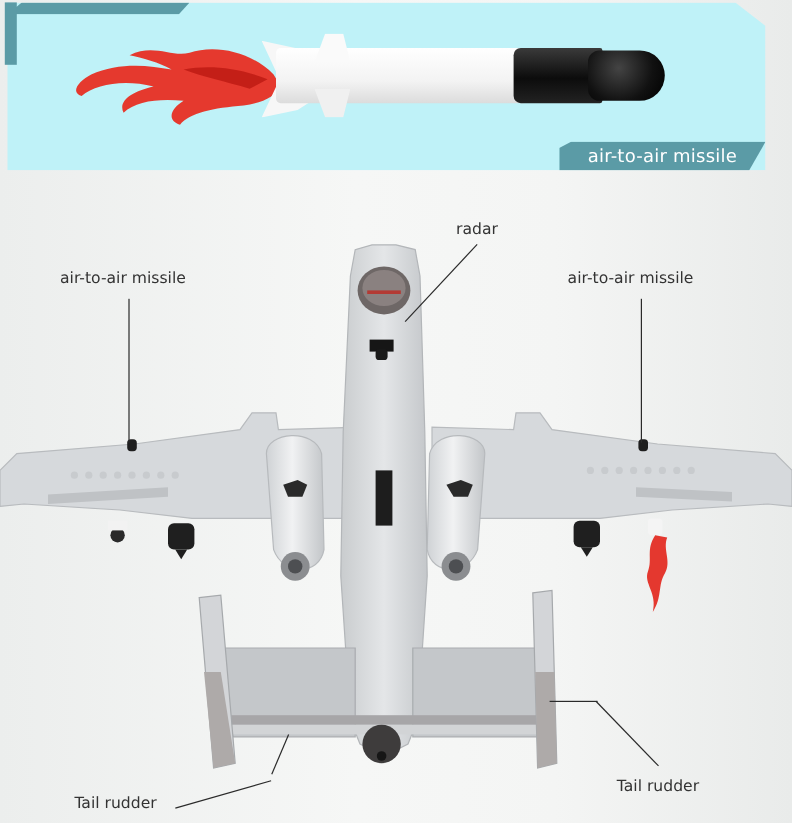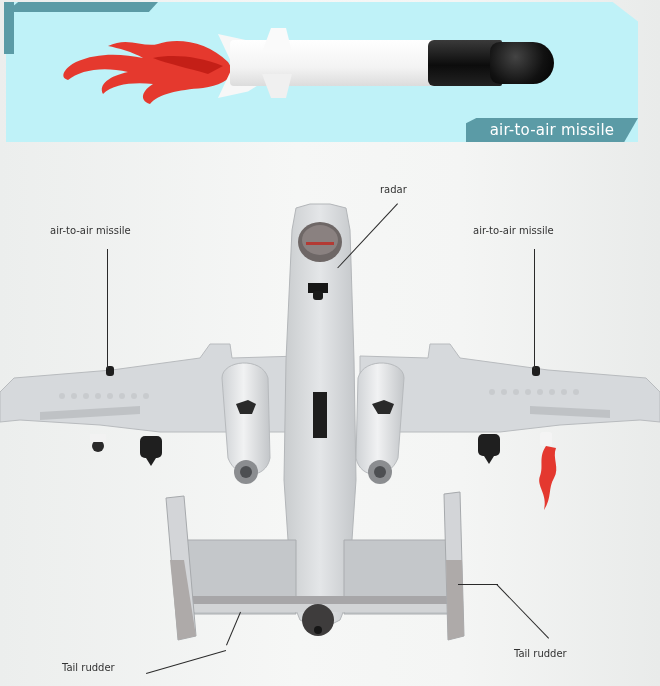--- a/index.html
+++ b/index.html
@@ -32,21 +32,21 @@
   }
   
   .missile-body { left: 230px; top: 40px; width: 210px; height: 46px; background: linear-gradient(#ffffff, #f3f3f3 60%, #dcdcdc); border-radius: 4px; }
   .missile-black { left: 428px; top: 40px; width: 74px; height: 46px; background: linear-gradient(#3a3a3a, #0c0c0c 55%, #222); border-radius: 6px 2px 2px 6px; }
   .missile-nose { left: 490px; top: 42px; width: 64px; height: 42px; background: radial-gradient(circle at 40% 35%, #444 0%, #111 60%, #000 100%); border-radius: 10px 22px 22px 10px; }
   .missile-fin-top { left: 262px; top: 28px; width: 30px; height: 24px; background: #fafafa; clip-path: polygon(30% 0, 80% 0, 100% 100%, 0 100%); }
   .missile-fin-bot { left: 262px; top: 74px; width: 30px; height: 24px; background: #f0f0f0; clip-path: polygon(0 0, 100% 0, 80% 100%, 30% 100%); }
   .missile-tail { left: 218px; top: 34px; width: 50px; height: 64px; background: #f7f7f7; clip-path: polygon(0 0, 60% 10%, 100% 30%, 100% 70%, 60% 90%, 0 100%, 30% 50%); }
   .flame { left: 58px; top: 32px; width: 180px; height: 80px; }
   
-  .callout-text { color: #333333; font-size: 10px; white-space: nowrap; }
+  .callout-text { color: #333333; font-size: 13px; white-space: nowrap; }
   .line { background: #2a2a2a; transform-origin: 0 0; height: 1px; }
   
   .plane { left: 0; top: 150px; width: 660px; height: 536px; }
 </style>
 </head>
 <body>
 
 <div class="abs banner"></div>
 <div class="abs banner-frame-h"></div>
 <div class="abs banner-frame-corner"></div>

